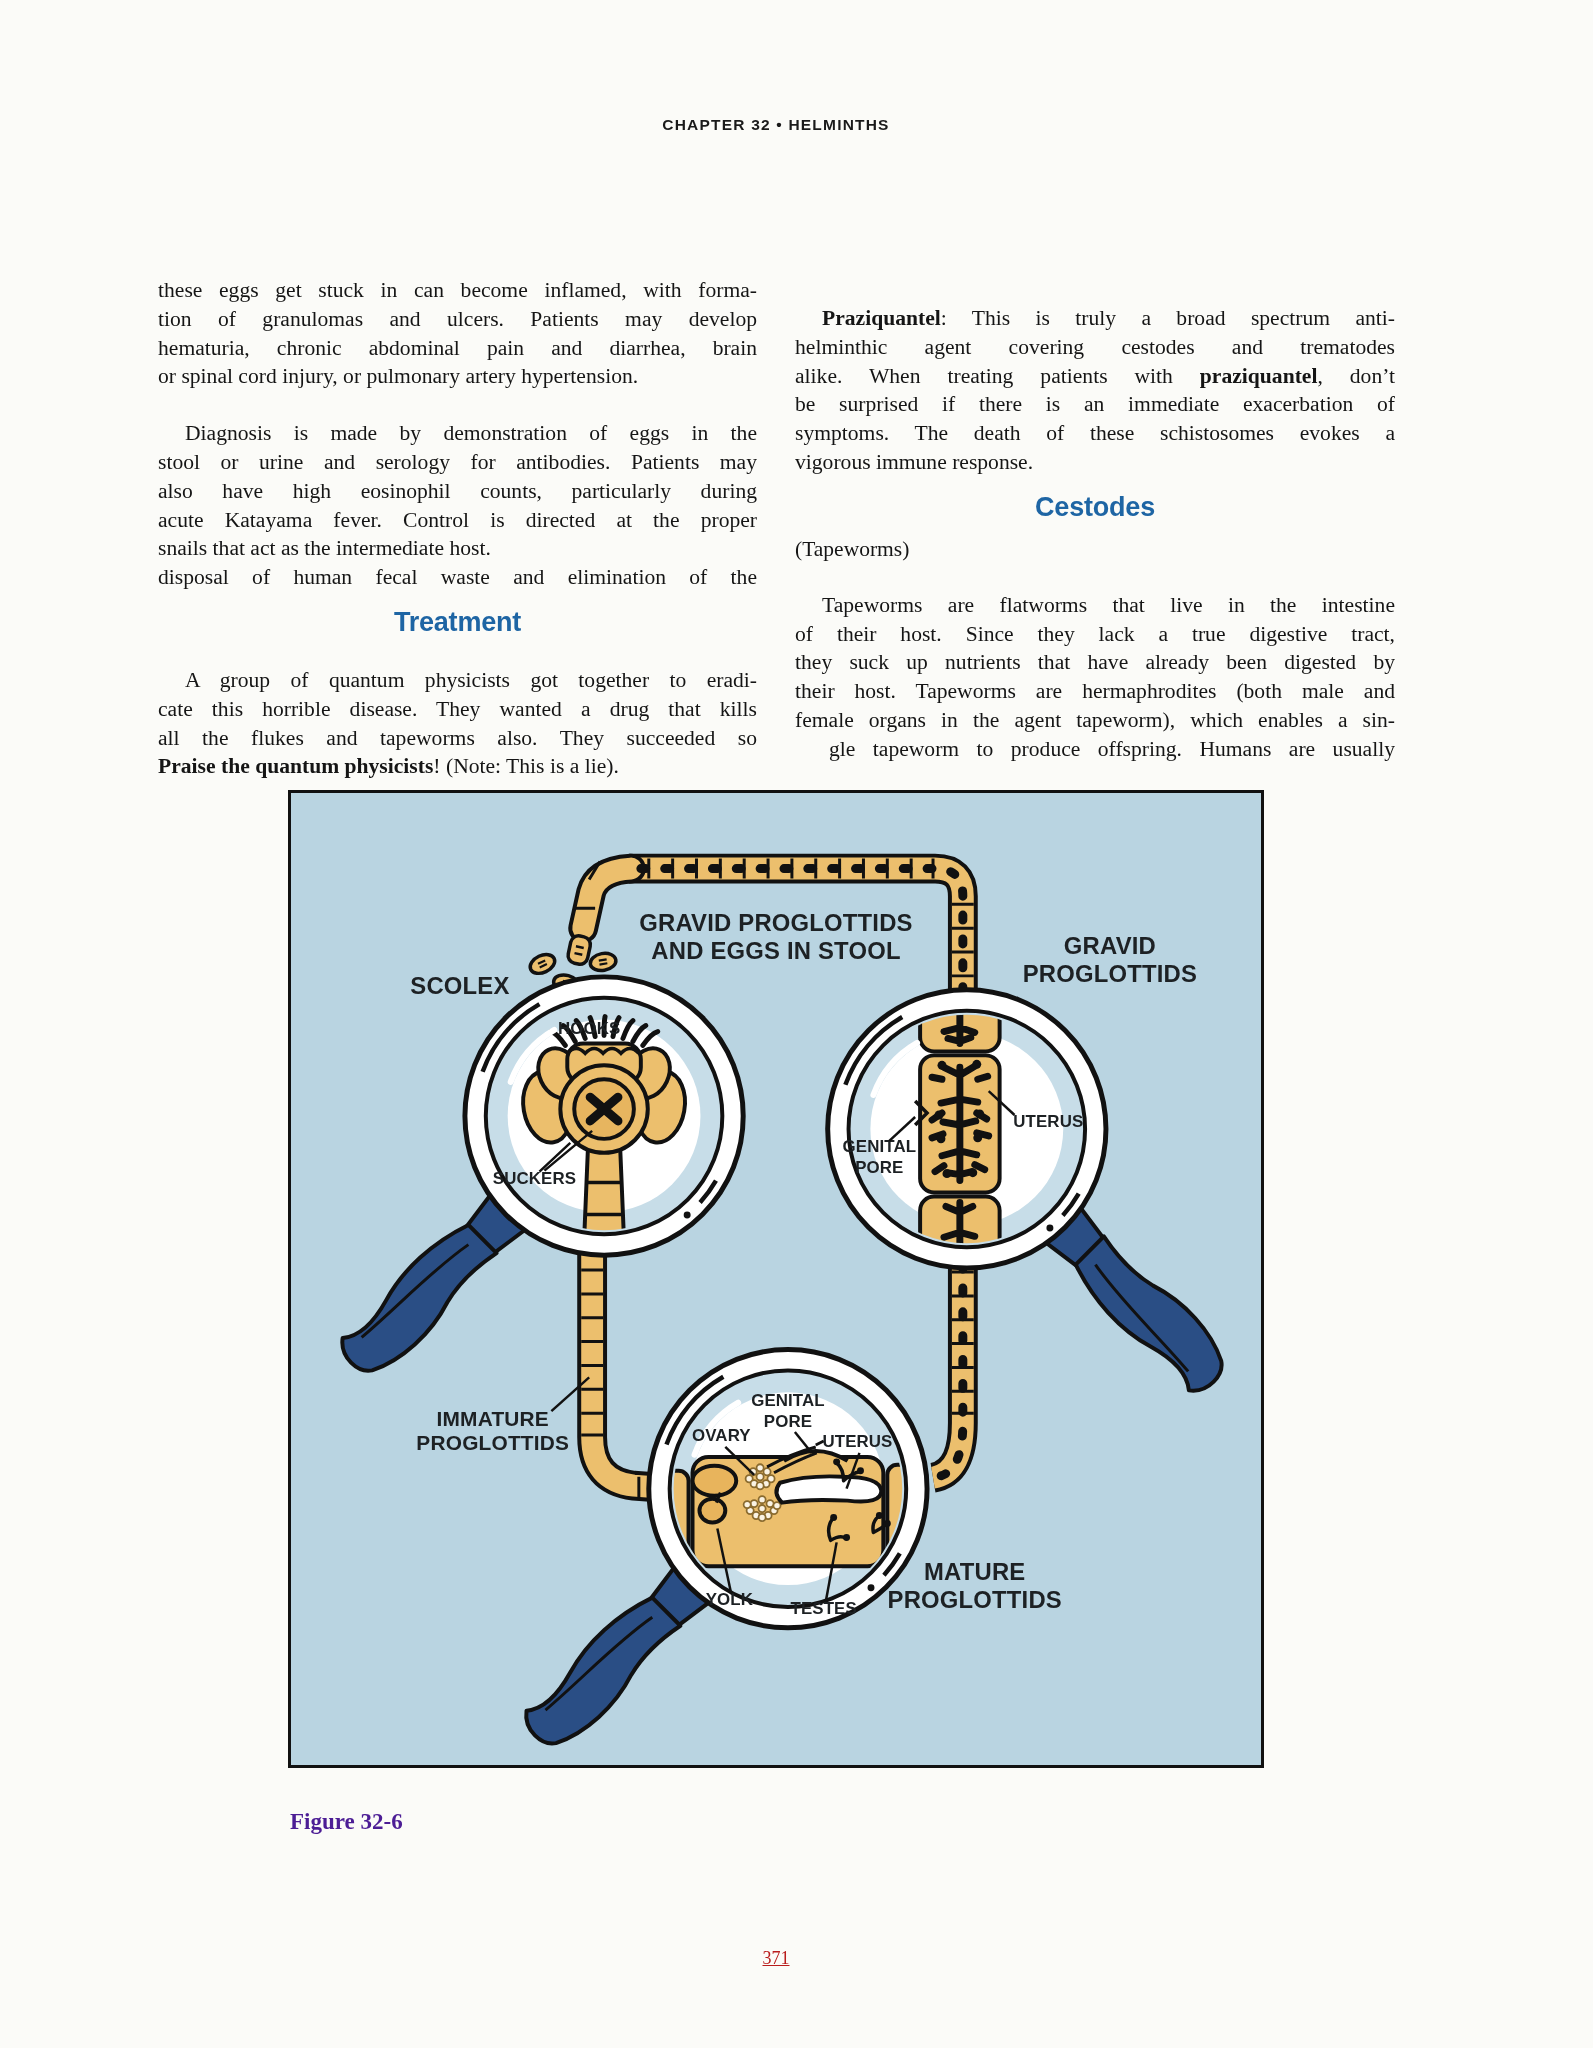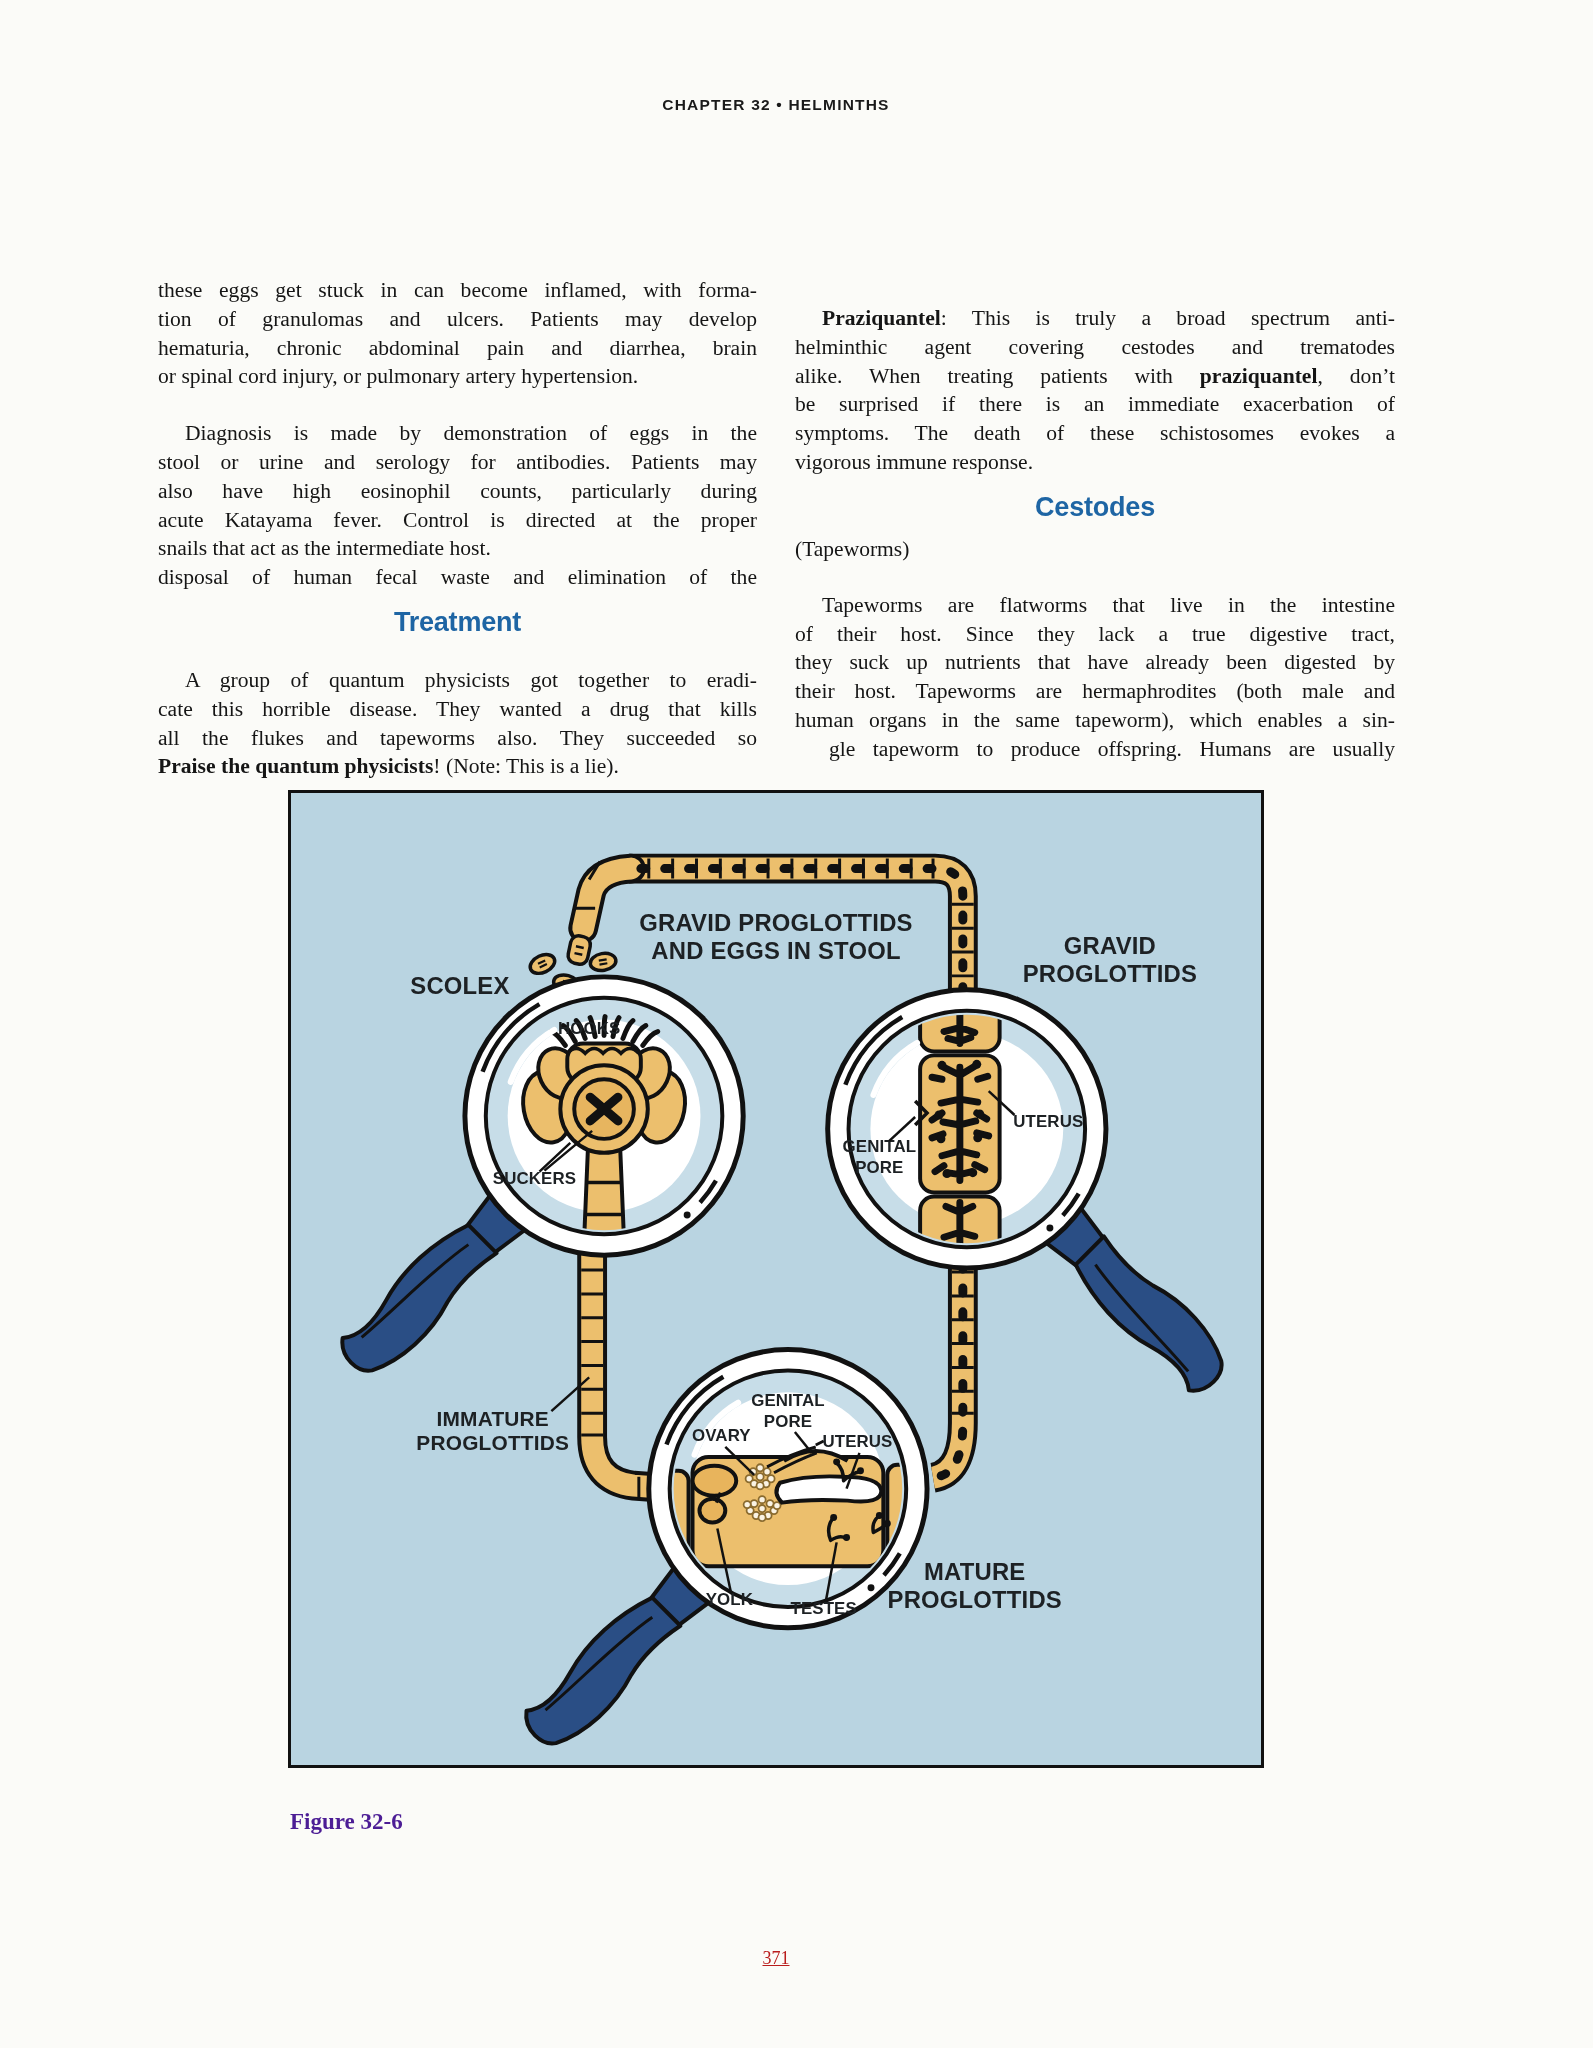--- a/index.html
+++ b/index.html
@@ -4,21 +4,21 @@
 <style>
   :root{
     --page_bg:#fbfbf8; --text:#151515; --heading_blue:#1e65a4; --figure_bg:#b9d4e1;
     --glass:#c7dde8; --worm:#ecbf6d; --worm_dark:#d9a54e; --handle:#2a4e85;
     --ink:#111111; --label:#1d2124;
   }
   html,body{margin:0;padding:0;}
   body{background:#e8e8e8;}
   .page{position:relative;width:1593px;height:2048px;background:var(--page_bg);
         font-family:"Liberation Serif",serif;color:var(--text);overflow:hidden;}
-  .running-head{position:absolute;top:96px;left:0;width:1552px;text-align:center;
+  .running-head{position:absolute;top:116px;left:0;width:1552px;text-align:center;
         font-family:"Liberation Sans",sans-serif;font-weight:700;font-size:15.5px;
         letter-spacing:1.2px;color:#1a1a1a;}
   .col{position:absolute;top:276px;font-size:21.6px;line-height:28.8px;}
   .col-left{left:158px;width:599px;}
   .col-right{left:795px;width:600px;}
   .para{margin:0;}
   .para .tline{text-align:justify;text-align-last:justify;}
   .para .tline.last{text-align-last:left;}
   .para.cont .tline.last{text-align-last:justify;margin-left:34px;}
   .para.ind .tline:first-child{text-indent:27px;margin-top:28px;}
@@ -84,21 +84,21 @@
         <div class="tline">symptoms. The death of these schistosomes evokes a</div>
         <div class="tline last">vigorous immune response.</div>
       </div>
     <h2 class="sec-h">Cestodes</h2>
     <div class="sub-h">(Tapeworms)</div>
     <div class="para ind cont">
         <div class="tline">Tapeworms are flatworms that live in the intestine</div>
         <div class="tline">of their host. Since they lack a true digestive tract,</div>
         <div class="tline">they suck up nutrients that have already been digested by</div>
         <div class="tline">their host. Tapeworms are hermaphrodites (both male and</div>
-        <div class="tline">human organs in the same tapeworm), which enables a sin-</div>
+        <div class="tline">female organs in the agent tapeworm), which enables a sin-</div>
         <div class="tline last">gle tapeworm to produce offspring. Humans are usually</div>
       </div>
   </div>
 
   <figure class="fig">
     <svg viewBox="0 0 976 978">
       <defs>
         <clipPath id="clipL">
             <circle cx="315" cy="325" r="115"></circle>
           </clipPath>

